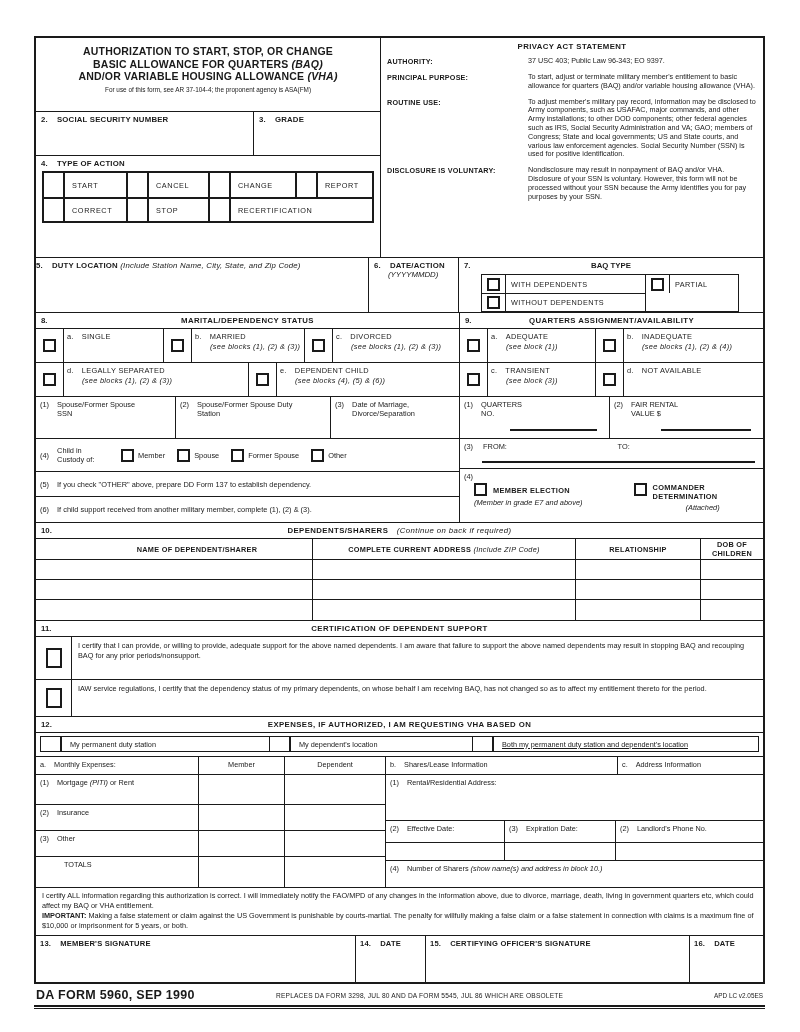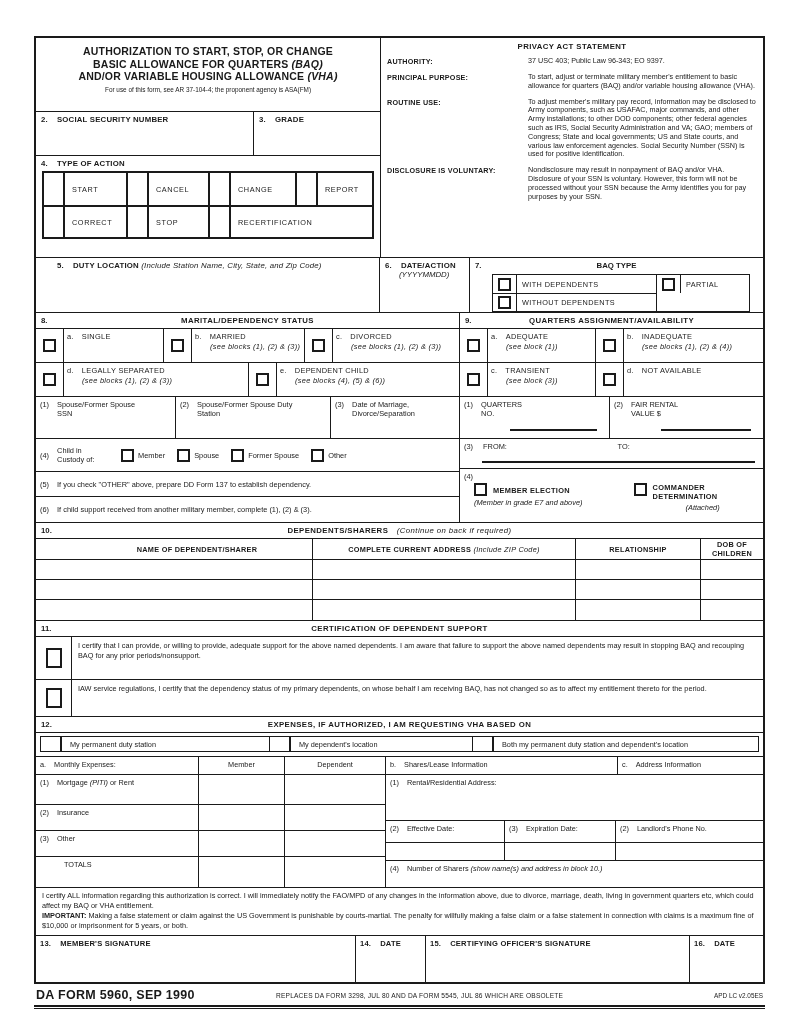--- a/index.html
+++ b/index.html
@@ -18,35 +18,35 @@
   .titlebox { height:74px; border-bottom:1.5px solid #1a1a1a; text-align:center; padding-top:7px; }
   .title { font-size:10.5px; font-weight:bold; line-height:12.5px; letter-spacing:.2px; }
   .subtitle { font-size:6.4px; margin-top:3px; }
   .fname { height:42px; border-bottom:1.5px solid #1a1a1a; padding:3px 5px; display:flex; flex-direction:column; }
   .frow { height:44px; border-bottom:1.5px solid #1a1a1a; display:flex; }
   .f2 { width:218px; border-right:1.5px solid #1a1a1a; padding:3px 5px; }
   .f3 { flex:1; padding:3px 5px; }
   .flabel { font-size:7.8px; font-weight:bold; letter-spacing:.2px; }
   .f4 { flex:1; padding:3px 5px 0 5px; display:flex; flex-direction:column; }
   .s4grid { margin:3px 1px 5px 1px; border:2px solid #1a1a1a; }
-  .s4row { display:flex; height:32px; }
+  .s4row { display:flex; height:24px; }
   .s4row + .s4row { border-top:2px solid #1a1a1a; }
   .boxcell { width:21px; border-right:2px solid #1a1a1a; flex:none; }
   .s4lbl { display:flex; align-items:center; padding-left:7px; font-size:7.3px; letter-spacing:.6px; border-right:2px solid #1a1a1a; }
   .s4lbl:last-child { border-right:none; }
 
   .topright { flex:1; padding:4px 6px 0 6px; font-size:7.2px; }
   .ptitle { text-align:center; font-weight:bold; font-size:7.8px; letter-spacing:.4px; margin-bottom:6px; }
   .prow { display:flex; margin-bottom:7px;gap:13px; }
   .plabel { width:128px; flex:none; font-weight:bold; letter-spacing:.2px; }
   .ptext { flex:1; line-height:8.8px; }
 
   
   .r567 { display:flex; height:55px; border-bottom:1.5px solid #1a1a1a; }
-  .c5 { width:333px; border-right:1.5px solid #1a1a1a; padding:3px 10px;margin-left:11px; }
+  .c5 { width:333px; border-right:1.5px solid #1a1a1a; padding:3px 0; }
   .c6 { width:90px; border-right:1.5px solid #1a1a1a; padding:3px 5px; font-size:7.8px; }
   .c7 { flex:1; display:flex; flex-direction:column; }
   .c7hdr { position:relative; height:14px; }
   .c7hdr .num { position:absolute; left:5px; top:3px; font-size:7.8px; }
   .c7hdr .ttl { display:block; text-align:center; font-weight:bold; font-size:7.8px; padding-top:3px; }
   .baqtbl { margin:2px 0 0 22px; width:258px; border:1.5px solid #1a1a1a; font-size:7.3px; }
   .baqrow { display:flex; height:18px; }
   .baqrow + .baqrow { border-top:1.5px solid #1a1a1a; width:164px; border-right:1.5px solid #1a1a1a; }
   .cbcell { width:24px; flex:none; border-right:1.5px solid #1a1a1a; display:flex; align-items:center; justify-content:center; }
   .cb { display:inline-block; width:13px; height:13px; border:2px solid #1a1a1a; background:#fff; flex:none; }
@@ -109,21 +109,21 @@
   .certrow:last-child { border-bottom:none; }
   .certcb { width:36px; flex:none; border-right:1.5px solid #1a1a1a; display:flex; align-items:center; justify-content:center; }
   .certcb .cb { width:16px; height:20px; }
   .certtxt { flex:1; font-size:7.3px; line-height:9.6px; padding:4px 6px; }
   .h42 { min-height:42px; } .h36 { min-height:36px; }
 
   
   .s12optrow { display:flex; height:24px; padding:3px 4px 4px 4px; border-bottom:1.5px solid #1a1a1a; }
   .s12opts { display:flex; flex:1; border:1.5px solid #1a1a1a; font-size:7.3px; }
   .s12lbl { display:flex; align-items:center; padding-left:8px; border-right:1.5px solid #1a1a1a; }
-  .s12lbl:last-child { border-right:none; }
+  .s12lbl:last-child { border-right:none;text-decoration:underline; }
   .exgrid { display:flex; height:130px; }
   .exleft { width:350px; flex:none; border-right:1.5px solid #1a1a1a; display:flex; flex-direction:column; font-size:7.3px; }
   .exright { flex:1; display:flex; flex-direction:column; font-size:7.3px; }
   .exrow { display:flex; border-bottom:1.5px solid #1a1a1a; }
   .exrow:last-child { border-bottom:none; }
   .exc { border-right:1.5px solid #1a1a1a; padding:3px 4px; }
   .exc:last-child { border-right:none; }
   .xw1 { width:163px; flex:none; } .xw2 { width:86px; flex:none; } .xw3 { flex:1; }
   .hd18 { height:18px; } .hd30 { height:30px; } .hd26 { height:26px; }
   .rr1 { height:18px; } .rr2 { height:46px; } .rr3 { height:22px; } .rr4 { height:18px; } .rr5 { height:26px; }

